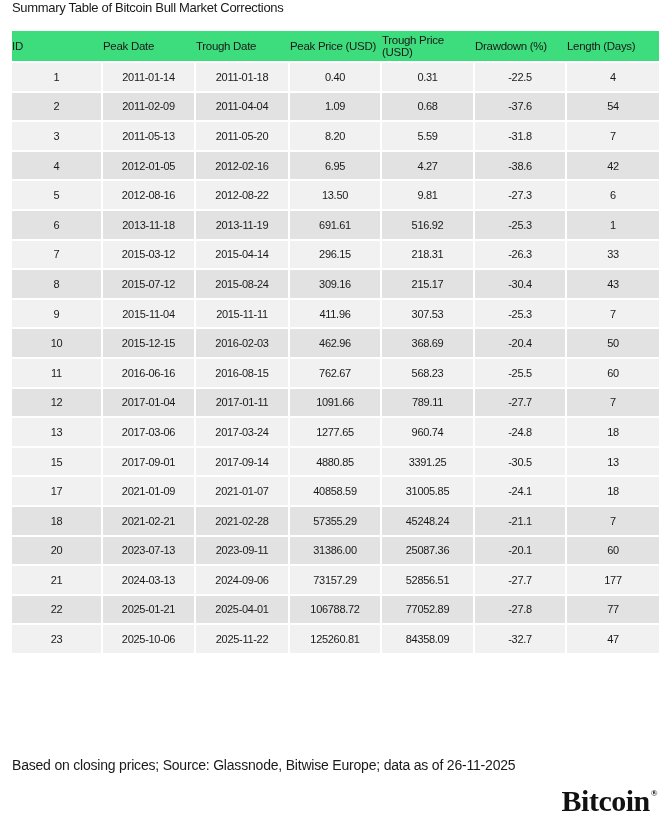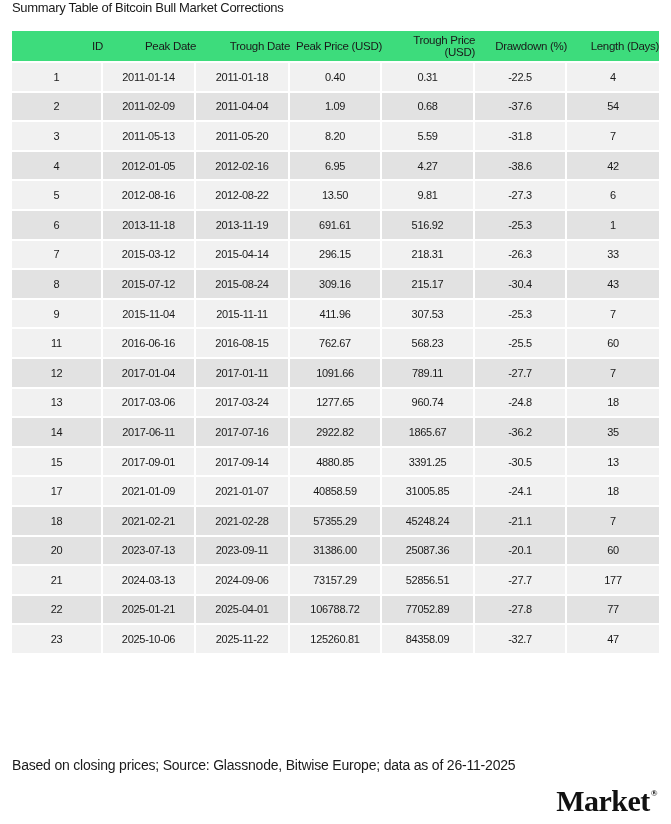--- a/index.html
+++ b/index.html
@@ -12,21 +12,21 @@
     position: absolute; left: 12px; top: 0;
     font-size: 13px; letter-spacing: -0.3px; color: #1a1a1a;
   }
   .table {
     position: absolute; left: 12px; top: 31px; width: 647px;
     border-collapse: separate; border-spacing: 0;
     font-size: 11px; letter-spacing: -0.3px;
   }
   .table th {
     background: #3ddc7c; height: 30px; font-weight: normal;
-    color: #1a1a1a; padding: 0; text-align: right; font-size: 11.5px;
+    color: #1a1a1a; padding: 0; text-align: left; font-size: 11.5px;
   }
   .table td {
     height: 27.6px; text-align: center; padding: 0;
     border-right: 2px solid #ffffff; border-bottom: 2px solid #ffffff;
   }
   .table td:last-child { border-right: none; }
   .table tr.odd td { background: #f1f1f1; }
   .table tr.even td { background: #e2e2e2; }
   .table tr.first td { border-top: 2px solid #ffffff; }
   .footnote {
@@ -132,20 +132,29 @@
       </tr>
       <tr class="odd">
         <td>9</td>
         <td>2015-11-04</td>
         <td>2015-11-11</td>
         <td>411.96</td>
         <td>307.53</td>
         <td>-25.3</td>
         <td>7</td>
       </tr>
+      <tr class="even">
+        <td>10</td>
+        <td>2015-12-15</td>
+        <td>2016-02-03</td>
+        <td>462.96</td>
+        <td>368.69</td>
+        <td>-20.4</td>
+        <td>50</td>
+      </tr>
       <tr class="odd">
         <td>11</td>
         <td>2016-06-16</td>
         <td>2016-08-15</td>
         <td>762.67</td>
         <td>568.23</td>
         <td>-25.5</td>
         <td>60</td>
       </tr>
       <tr class="even">
@@ -159,29 +168,20 @@
       </tr>
       <tr class="odd">
         <td>13</td>
         <td>2017-03-06</td>
         <td>2017-03-24</td>
         <td>1277.65</td>
         <td>960.74</td>
         <td>-24.8</td>
         <td>18</td>
       </tr>
-      <tr class="even">
-        <td>14</td>
-        <td>2017-06-11</td>
-        <td>2017-07-16</td>
-        <td>2922.82</td>
-        <td>1865.67</td>
-        <td>-36.2</td>
-        <td>35</td>
-      </tr>
       <tr class="odd">
         <td>15</td>
         <td>2017-09-01</td>
         <td>2017-09-14</td>
         <td>4880.85</td>
         <td>3391.25</td>
         <td>-30.5</td>
         <td>13</td>
       </tr>
       <tr class="odd">
@@ -236,13 +236,13 @@
         <td>125260.81</td>
         <td>84358.09</td>
         <td>-32.7</td>
         <td>47</td>
       </tr>
     </tbody>
 </table>
 
 <div class="footnote">Based on closing prices; Source: Glassnode, Bitwise Europe; data as of 26-11-2025</div>
 
-<div class="logo"><span>Market</span><sup>®</sup></div>
+<div class="logo"><span>Bitcoin</span><sup>®</sup></div>
 
 </body></html>

